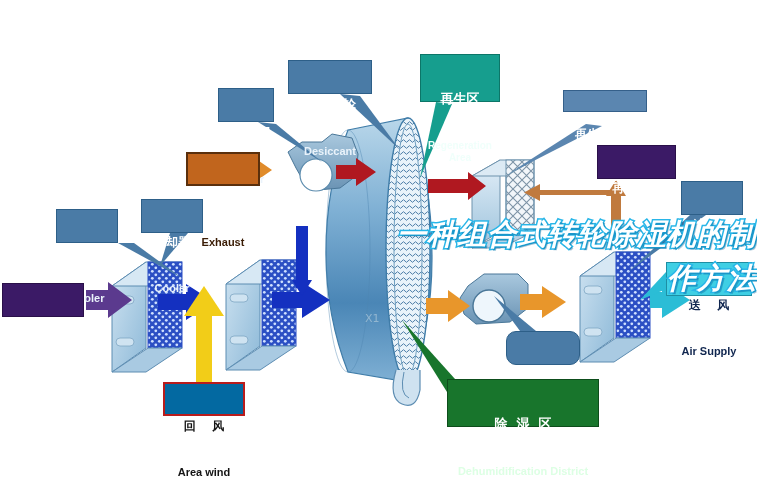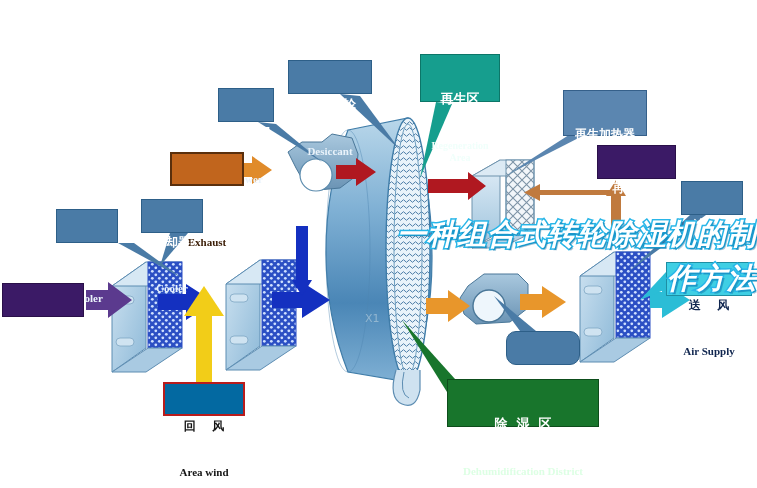--- a/index.html
+++ b/index.html
@@ -3,34 +3,34 @@
 <meta charset="utf-8">
 <style>
   html,body{margin:0;padding:0;background:#ffffff;}
   body{font-family:"Liberation Sans", sans-serif;}
   #stage{position:relative;width:757px;height:488px;background:#ffffff;overflow:hidden;}
   #diagram{position:absolute;left:0;top:0;width:757px;height:488px;}
 
   .lbl{position:absolute;box-sizing:border-box;text-align:center;
        line-height:1.08;white-space:pre;letter-spacing:0px;}
   .lbl .cn{display:block;font-family:"DejaVu Sans","Liberation Sans",sans-serif;font-weight:bold;}
-  .lbl .en{display:block;font-family:Liberation Serif, serif;font-weight:bold;}
+  .lbl .en{display:block;font-family:Liberation Sans, sans-serif;font-weight:bold;}
 
   
   .lbl.steel{background:#4a7ba6;border:1px solid #2d5f88;color:#ffffff;}
   .lbl.steel .cn{color:#ffffff;}
   .lbl.steel .en{color:#eaf3fb;}
 
   .lbl.steel2{background:#5b86b0;border:1px solid #35608a;color:#ffffff;}
 
   .lbl.teal{background:#169e8e;border:1px solid #0c7668;color:#ffffff;}
   .lbl.teal .cn{color:#ffffff;}
   .lbl.teal .en{color:#f0fffb;}
 
-  .lbl.orange{background:#c1651d;border:2px solid #5a2f0c;}
+  .lbl.orange{background:#c1651d;border:2px solid #5a2f0c;margin-left:16px;}
   .lbl.orange .cn{color:#ffffff;}
   .lbl.orange .en{color:#3a1c05;}
 
   .lbl.purple{background:#3b1a66;border:1px solid #2a1049;}
   .lbl.purple .cn{color:#ffffff;}
   .lbl.purple .en{color:#ffffff;}
 
   .lbl.cyan{background:#3fcfe4;border:1px solid #1e8ea3;}
   .lbl.cyan .cn{color:#10264f;}
   .lbl.cyan .en{color:#10264f;}
@@ -232,21 +232,21 @@
   <div class="lbl steel" style="left:218px;top:88px;width:56px;height:34px;padding-top:2px;">
     <span class="cn" style="font-size:13px;">再生风机</span>
     <span class="en" style="font-size:11px;">Blower</span>
   </div>
 
   <div class="lbl teal" style="left:420px;top:54px;width:80px;height:48px;padding-top:2px;">
     <span class="cn" style="font-size:13px;">再生区</span>
     <span class="en" style="font-size:10px;line-height:1.15;white-space:normal;">Regeneration Area</span>
   </div>
 
-  <div class="lbl steel2" style="left:563px;top:90px;width:84px;height:46px;padding-top:2px;">
+  <div class="lbl steel2" style="left:563px;top:90px;width:84px;height:22px;padding-top:2px;">
     <span class="cn" style="font-size:12px;">再生加热器</span>
     <span class="en" style="font-size:11px;">heater</span>
   </div>
 
   <div class="lbl orange" style="left:170px;top:152px;width:74px;height:34px;padding-top:1px;">
     <span class="cn" style="font-size:12px;">再生风出</span>
     <span class="en" style="font-size:11px;">Exhaust</span>
   </div>
 
   <div class="lbl purple" style="left:597px;top:145px;width:79px;height:34px;padding-top:1px;">

